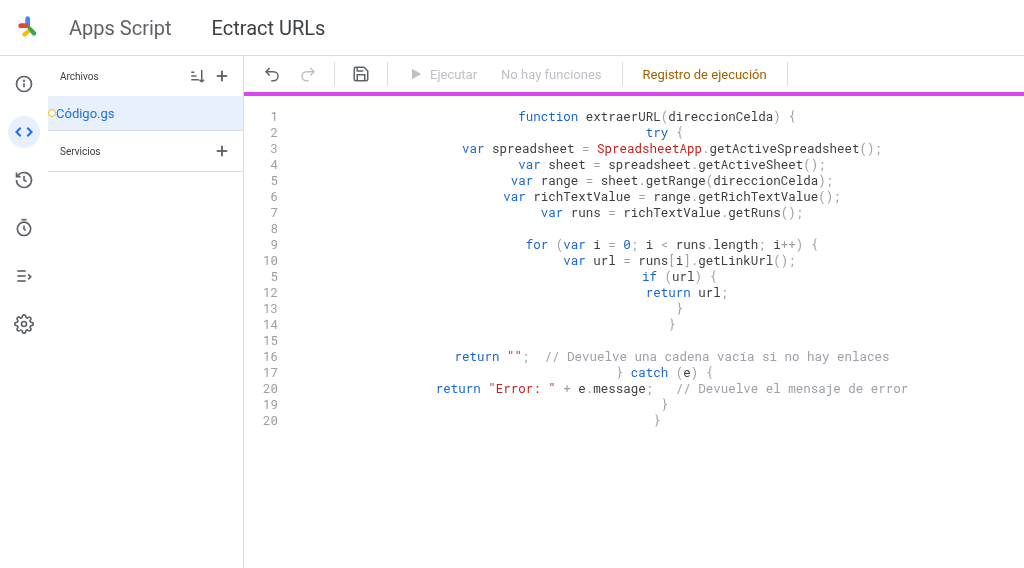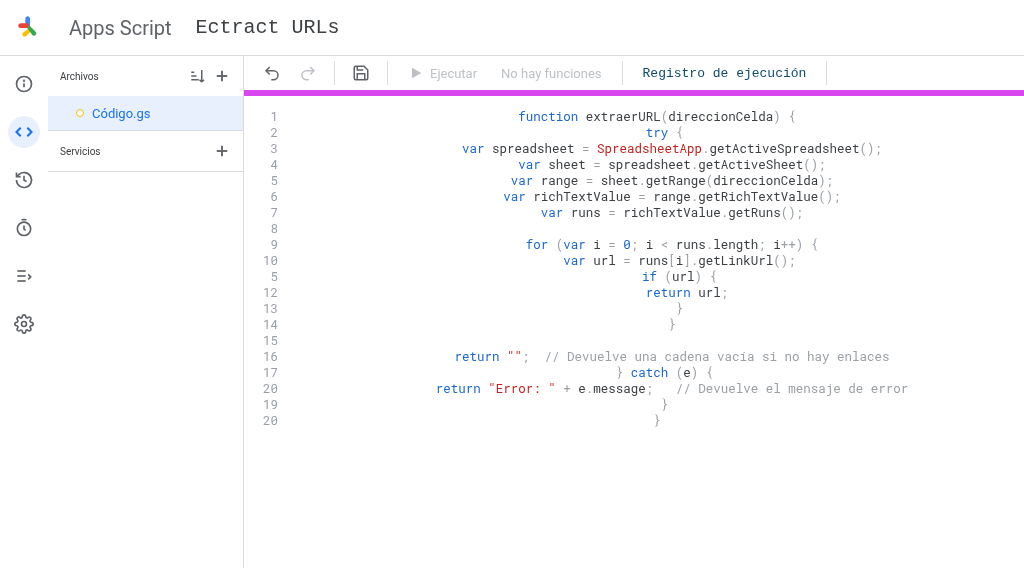--- a/index.html
+++ b/index.html
@@ -2,46 +2,46 @@
 <html><head>
   <meta charset="utf-8">
   <style>
     * { margin: 0; padding: 0; box-sizing: border-box; }
     body { font-family: 'Google Sans', Roboto, Arial, sans-serif; font-size: 14px; color: #3c4043; background: #fff; width: 1024px; height: 568px; overflow: hidden; }
     
     .header { height: 56px; display: flex; align-items: center; padding: 0 16px; border-bottom: 1px solid #dadce0; }
     .logo-wrap { display: flex; align-items: center; gap: 25px; }
     .logo-icon { width: 28px; height: 28px; }
     .logo-text { font-size: 20px; color: #5f6368; font-weight: 400; }
-    .project-name { font-size: 20px; color: #3c4043; margin-left: 24px; font-family: Liberation Mono, monospace; }
+    .project-name { font-size: 20px; color: #3c4043; margin-left: 40px; }
     
     .body-wrap { display: flex; height: calc(100% - 56px); }
     
     .nav-rail { width: 48px; display: flex; flex-direction: column; align-items: center; padding-top: 12px; gap: 16px; }
     .nav-icon { width: 32px; height: 32px; display: flex; align-items: center; justify-content: center; border-radius: 50%; color: #5f6368; cursor: pointer; }
     .nav-icon.active { background: #e8f0fe; color: #1a73e8; }
     .nav-icon svg { width: 20px; height: 20px; }
     
     .sidebar { width: 196px; border-right: 1px solid #dadce0; display: flex; flex-direction: column; }
     .sidebar-section { border-bottom: 1px solid #dadce0; }
     .sidebar-header { height: 40px; display: flex; align-items: center; justify-content: space-between; padding: 0 12px; font-size: 10px; color: #3c4043; }
     .sidebar-header-icons { display: flex; gap: 6px; align-items: center; }
     .sidebar-header-icons svg { width: 18px; height: 18px; color: #5f6368; cursor: pointer; }
-    .file-item { height: 34px; display: flex; align-items: center; padding: 0 28px; gap: 8px; font-size: 13px; color: #3c4043; cursor: pointer; }
+    .file-item { height: 34px; display: flex; align-items: center; padding: 0 0; gap: 0; font-size: 13px; color: #3c4043; cursor: pointer; }
     .file-item.active { background: #e8f0fe; color: #1a73e8; }
     .file-dot { width: 8px; height: 8px; border-radius: 50%; border: 1.5px solid #fbbc04; background: #fff; flex-shrink: 0; }
     
     .main { flex: 1; display: flex; flex-direction: column; }
-    .toolbar { height: 40px; display: flex; align-items: center; padding: 0 12px; gap: 4px; border-bottom: 6px solid #d946ef; }
+    .toolbar { height: 40px; display: flex; align-items: center; padding: 0 12px; gap: 4px; border-bottom: 4px solid #d946ef; }
     .tb-btn { width: 32px; height: 32px; display: flex; align-items: center; justify-content: center; color: #5f6368; cursor: pointer; border-radius: 4px; }
     .tb-btn.disabled { color: #bdc1c6; cursor: default; }
     .tb-btn svg { width: 18px; height: 18px; }
     .tb-sep { width: 1px; height: 24px; background: #dadce0; margin: 0 6px; }
     .tb-text-btn { display: flex; align-items: center; gap: 6px; padding: 0 10px; height: 32px; color: #bdc1c6; font-size: 13px; cursor: default; }
-    .tb-text-btn.enabled { color: #0c4a6e; cursor: pointer; font-family: Liberation Mono, monospace; }
+    .tb-text-btn.enabled { color: #a16207; cursor: pointer; }
     .tb-text-btn svg { width: 16px; height: 16px; }
     
     .editor { flex: 1; display: flex; font-family: 'Roboto Mono', Menlo, monospace; font-size: 12.5px; line-height: 16px; background: #fff; padding-top: 12px; overflow: hidden; }
     .gutter { width: 46px; text-align: right; color: #9aa0a6; padding-right: 12px; user-select: none; }
     .gutter div { height: 16px; }
     .code { flex: 1; white-space: pre; color: #3c4043; }
     .code div { height: 16px; text-align: center; }
     .kw { color: #1967d2; }
     .fn { color: #3c4043; }
     .str { color: #c5221f; }

